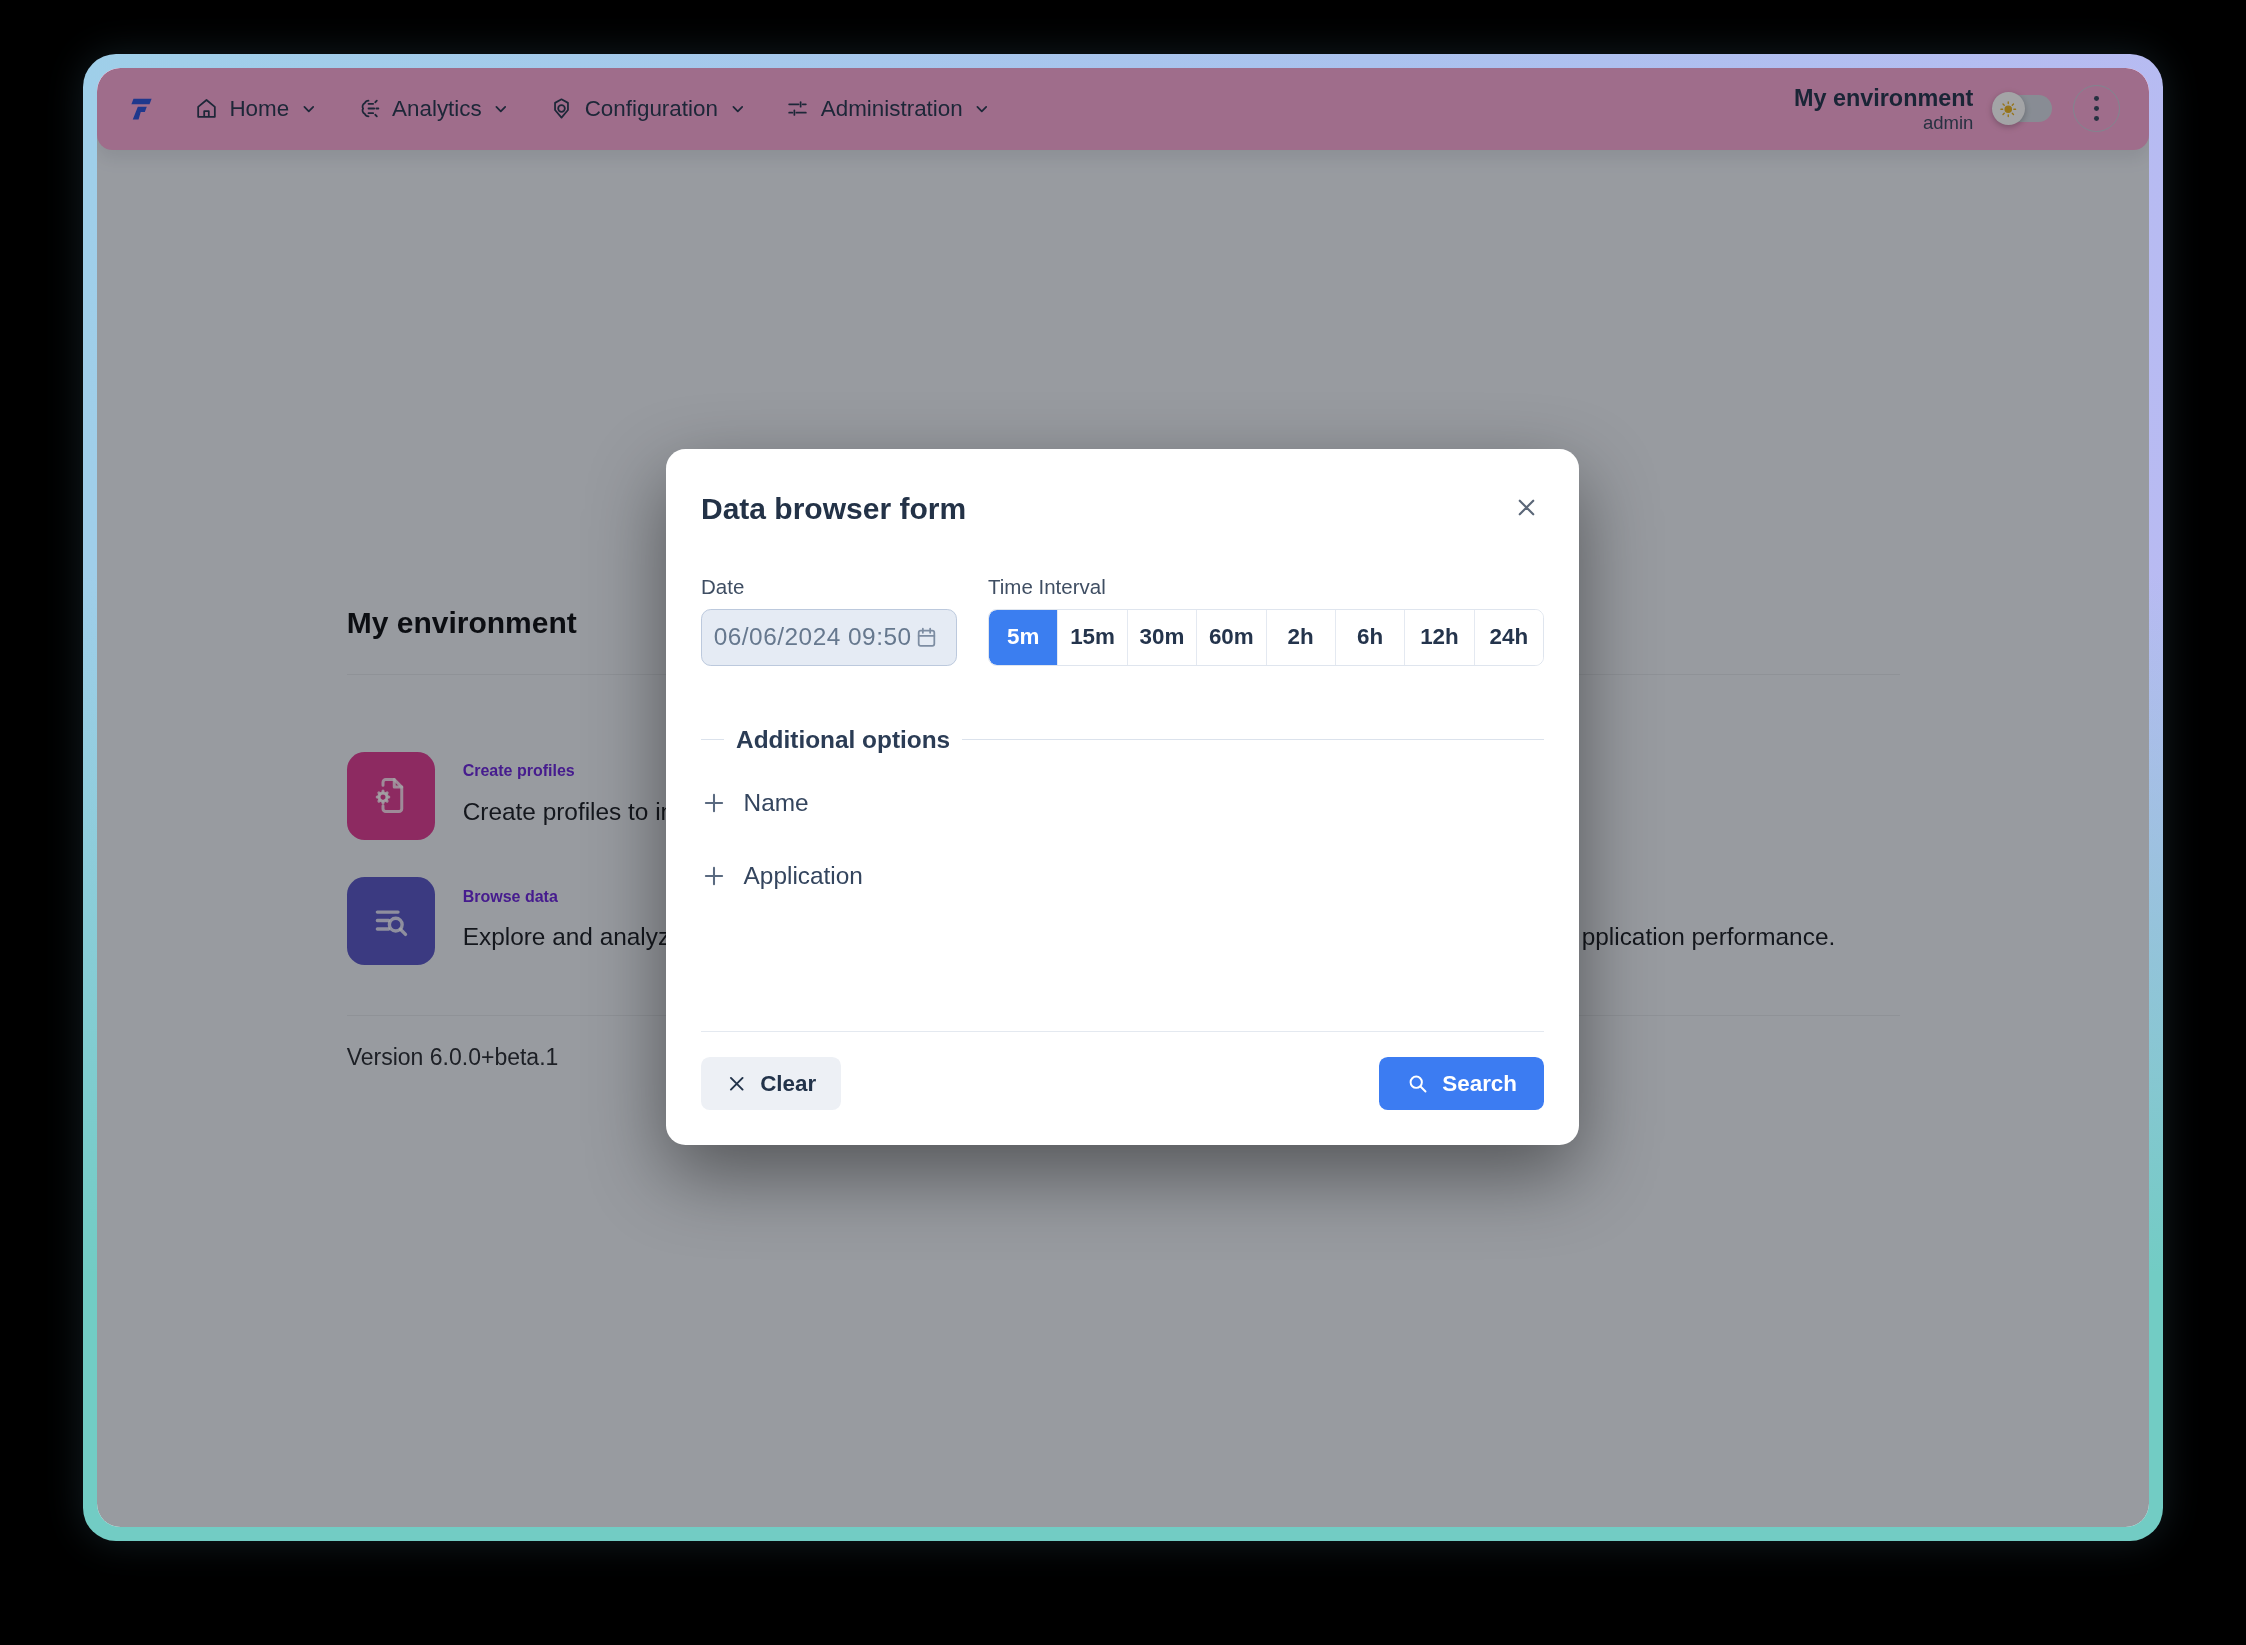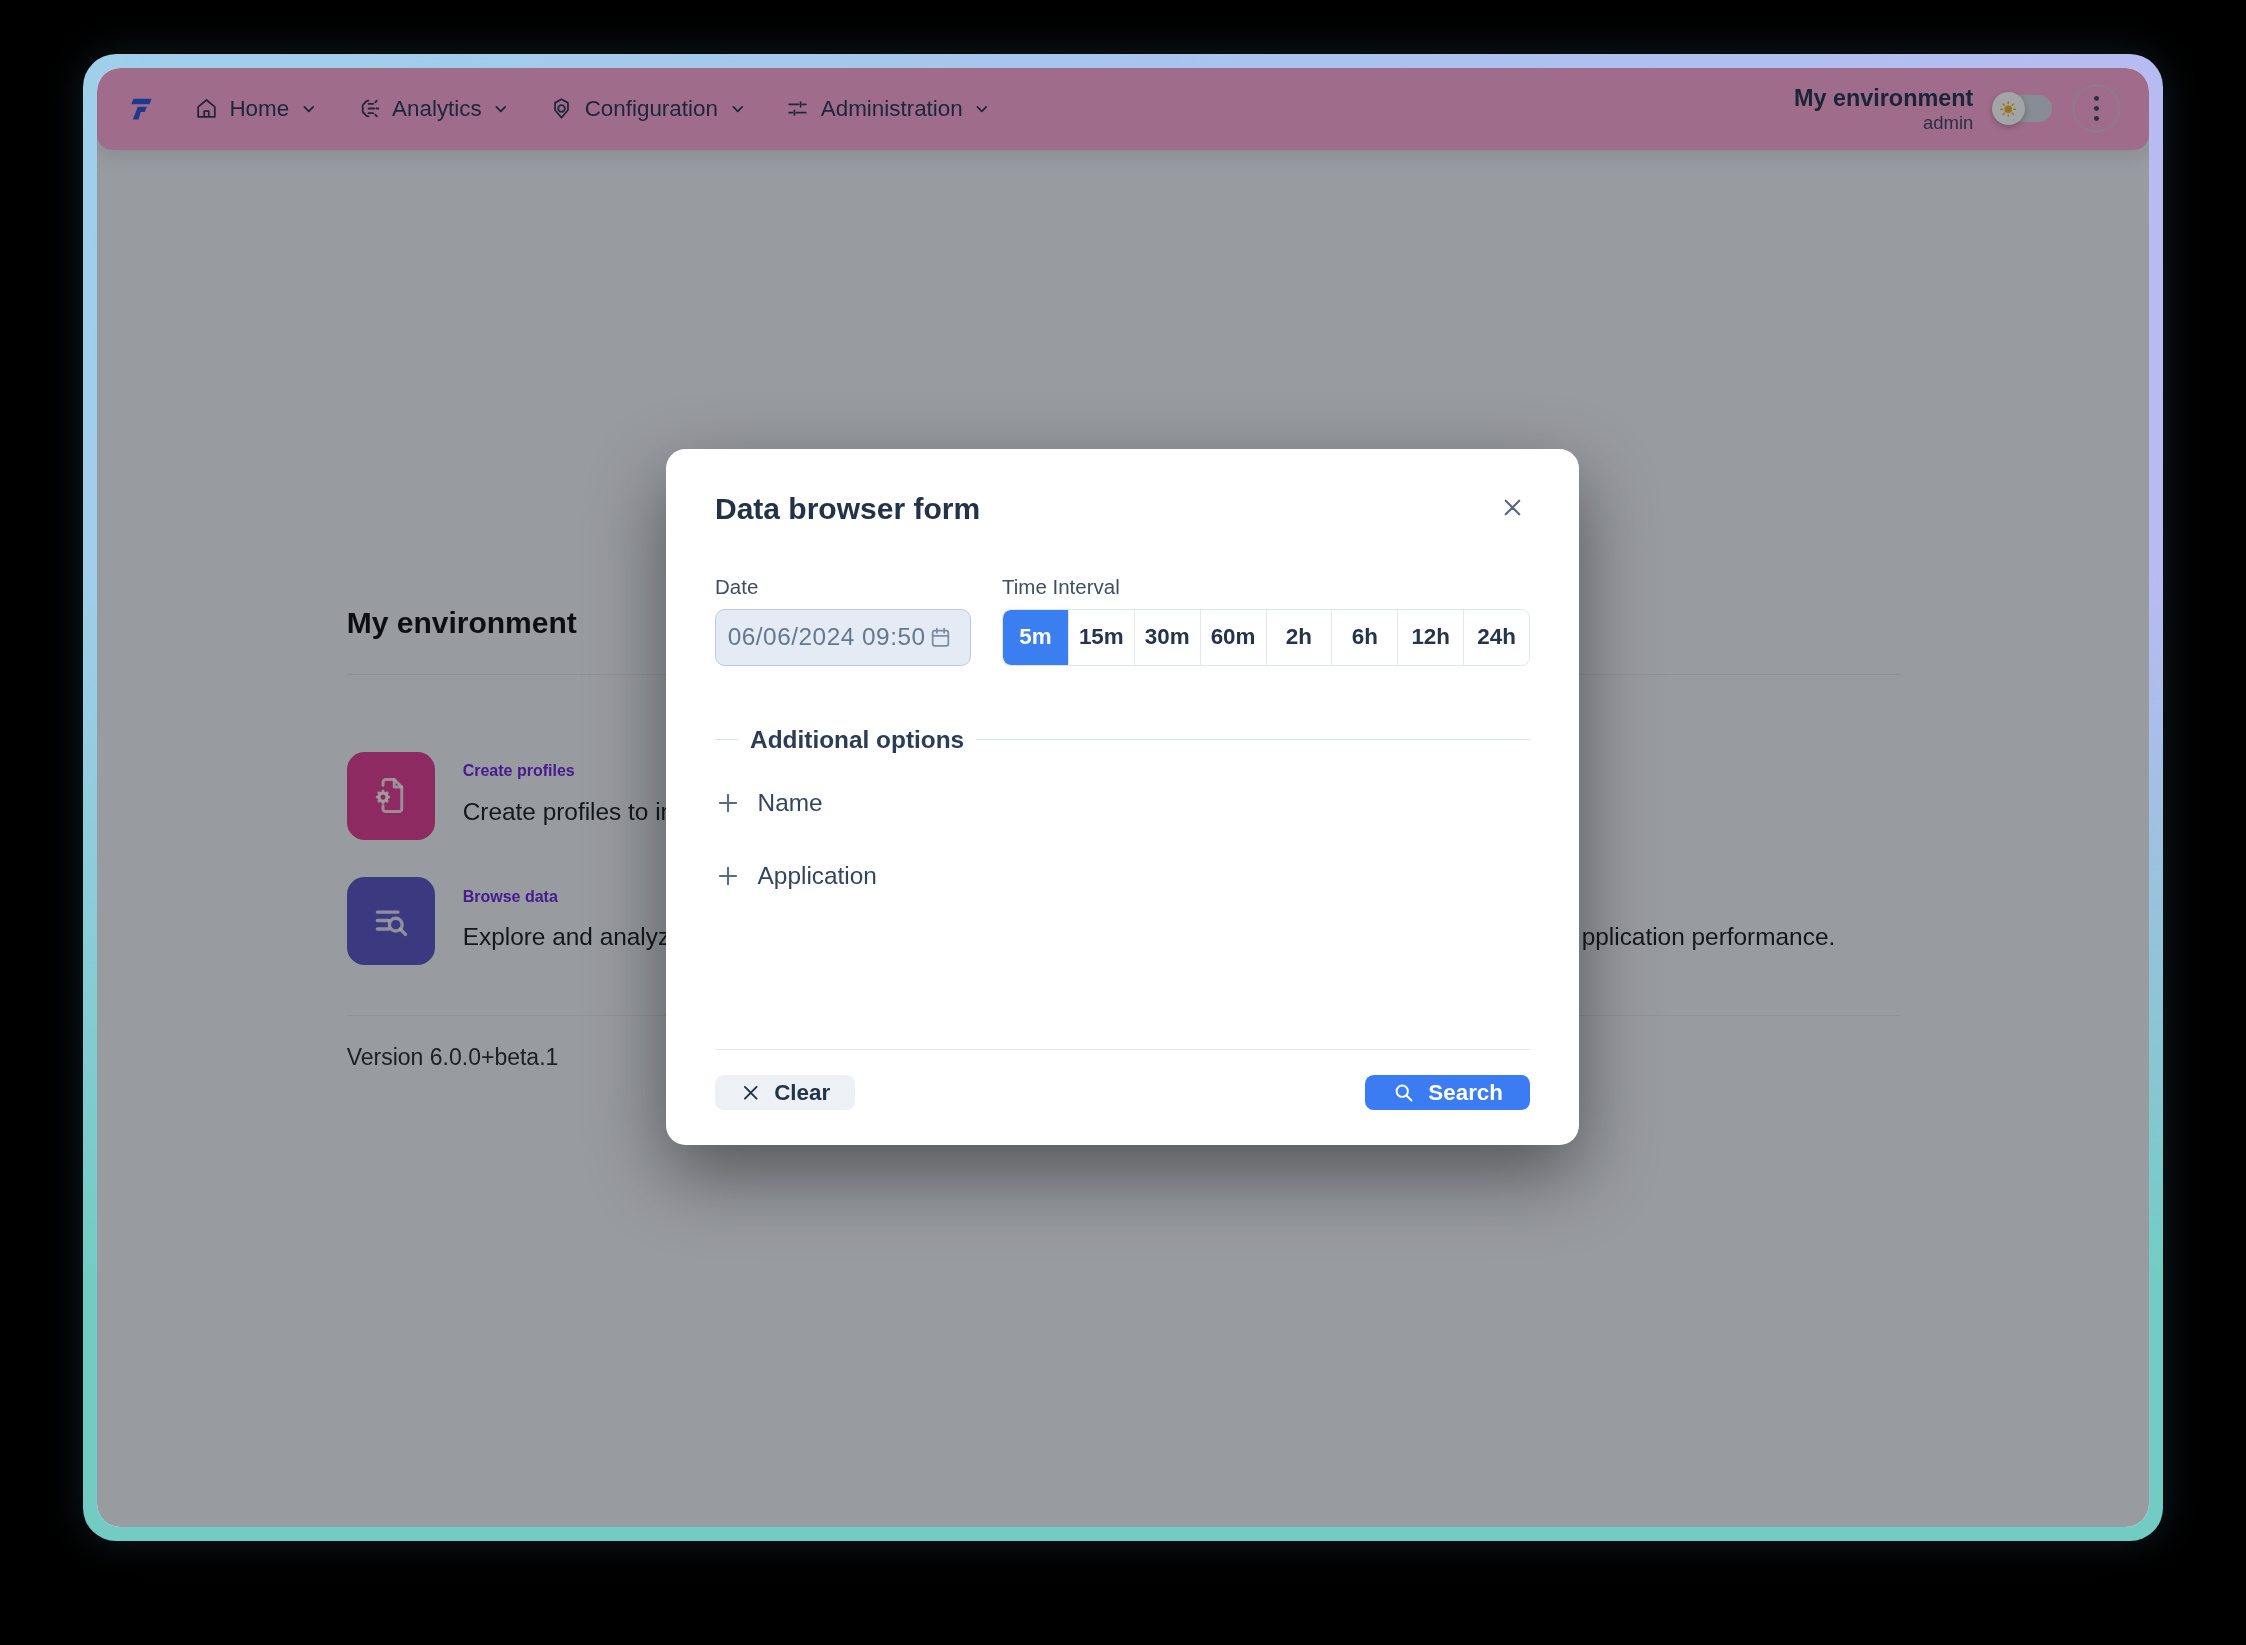--- a/index.html
+++ b/index.html
@@ -65,21 +65,21 @@
   .t-browse   { top:820px; } .d-browse   { top:855px; }
   .d-browse-right { position:absolute; left:1485px; top:855px; font-size:24.4px; color:#1d2026; white-space:nowrap; }
   .version { position:absolute; left:250px; top:976px; font-size:23px; color:#2c2f35; }
 
   .dim-overlay { position:absolute; inset:0; background:rgba(5,8,14,.37); border-radius:23.4px; }
 
   
   .modal {
     position:absolute; left:666px; top:449px; width:913px; height:696px;
     background:#fff; border-radius:19.5px; box-shadow:0 29px 78px rgba(0,0,0,.45);
-    padding:0 49px; display:flex; flex-direction:column;
+    padding:0 35px; display:flex; flex-direction:column;
   }
   .modal-header { margin-top:41px; display:flex; align-items:center; justify-content:space-between; }
   .modal-title { font-size:30px; font-weight:bold; color:#233247; }
   .close-btn { background:none; border:none; cursor:pointer; padding:3.9px; color:#5b6778; }
 
   .form-row { margin-top:47px; display:flex; gap:31px; }
   .field-label { font-size:20.5px; color:#3f4e63; margin-bottom:9.8px; }
   .date-group { width:256px; }
   .date-input {
     position:relative; width:256px; height:57px; background:#e5ebf4;
@@ -119,21 +119,21 @@
   .section-heading .text { font-size:24.4px; font-weight:bold; color:#2b3c55; }
 
   .add-row { display:flex; align-items:center; gap:16.6px; cursor:pointer; }
   .add-row.first { margin-top:45px; }
   .add-row.second { margin-top:35px; }
   .add-row .plus { color:#5a6a80; }
   .add-row .add-label { font-size:24.4px; color:#34455e; }
 
   .footer-rule { margin-top:auto; height:1px; background:#e4e9f0; }
   .modal-footer { margin:25px 0 35px; display:flex; align-items:center; justify-content:space-between; }
-  .btn { display:flex; align-items:center; gap:12.7px; height:35px; border:none; border-radius:8.8px; cursor:pointer; font-family:inherit; }
+  .btn { display:flex; align-items:center; gap:12.7px; height:53px; border:none; border-radius:8.8px; cursor:pointer; font-family:inherit; }
   .btn-clear { background:#edf0f5; color:#22334a; padding:0 25px; }
   .btn-clear .btn-label { font-size:22.4px; font-weight:600; color:#22334a; }
   .btn-search { background:#3c7cf2; padding:0 27px; }
   .btn-search .btn-label { font-size:22.4px; font-weight:600; color:#ffffff; }
 </style>
 </head>
 <body>
 
 <div class="frame">
   <div class="app">

